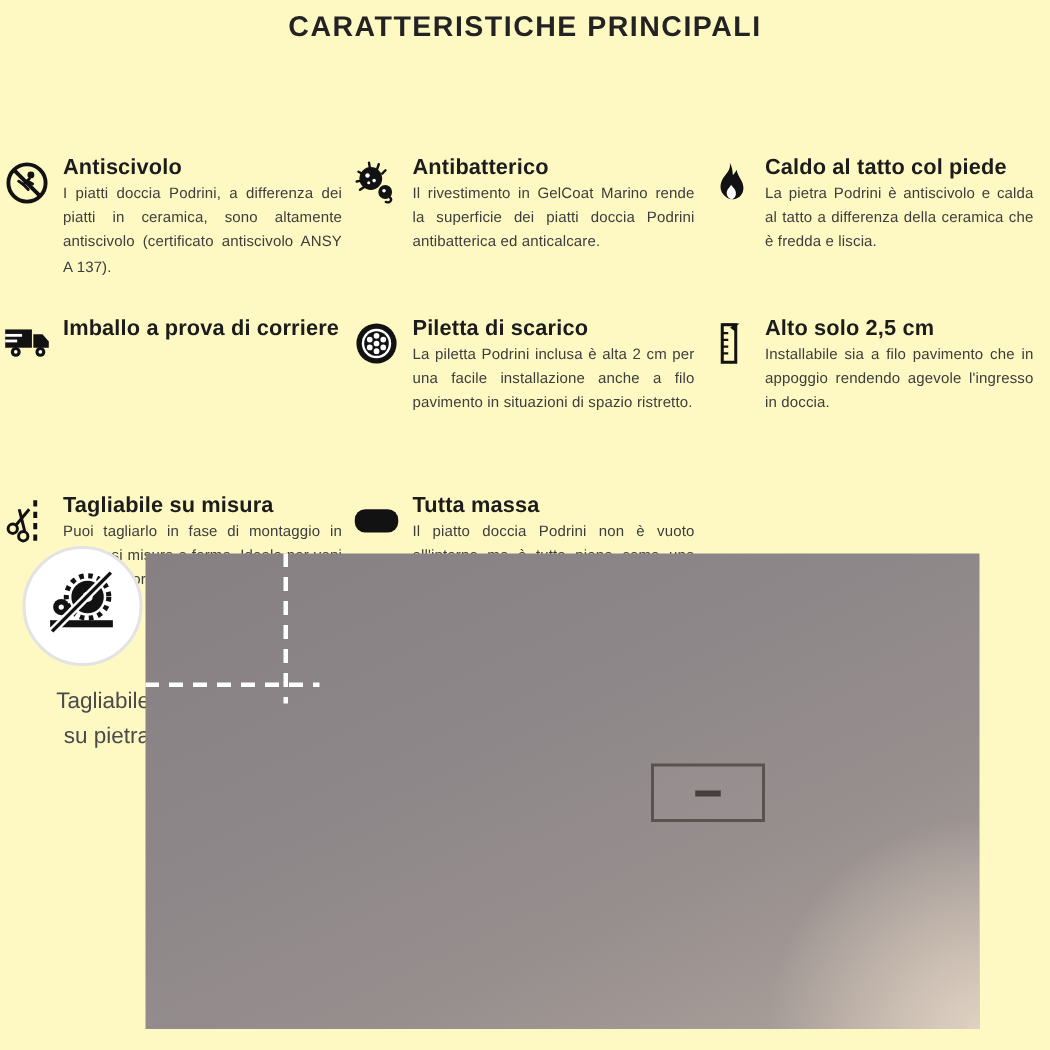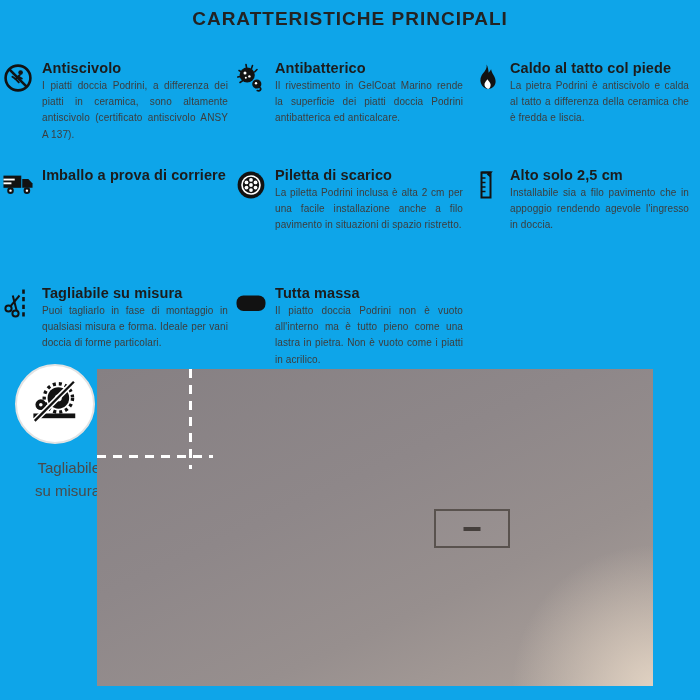--- a/index.html
+++ b/index.html
@@ -1,22 +1,22 @@
 <!DOCTYPE html>
 <html><head>
 <meta charset="utf-8">
 <style>
   html,body{margin:0;padding:0;background:#fff;}
-  .page{position:relative;width:700px;height:700px;background:#0ea5e9;overflow:hidden;
+  .page{position:relative;width:700px;height:700px;background:#fef9c3;overflow:hidden;
         font-family:"Liberation Sans","DejaVu Sans",sans-serif;color:#1f1f1f;}
   .page-title{position:absolute;top:8px;left:0;width:100%;text-align:center;
         font-size:19px;font-weight:bold;letter-spacing:1px;color:#232323;margin:0;}
   .features-grid{position:absolute;top:60px;left:3px;width:694px;display:grid;
         grid-template-columns:233px 235px 226px;grid-template-rows:107px 118px auto;}
-  .feature{display:flex;align-items:flex-start;padding-right:8px;}
+  .feature{display:flex;align-items:flex-start;padding-right:8px;margin-top:44px;}
   .feature .ic{flex:0 0 30px;width:30px;height:30px;margin-right:9px;margin-top:3px;}
   .feature .ic svg{width:30px;height:30px;display:block;}
   .feature h3{margin:0;font-size:14.5px;font-weight:bold;color:#1c1c1c;
         letter-spacing:.1px;white-space:nowrap;}
   .feature p{margin:2px 0 0;font-size:10px;line-height:16.2px;color:#3d3d3d;
         text-align:justify;letter-spacing:.1px;}
   
   .cut-badge{position:absolute;left:10px;top:364px;width:90px;text-align:right;}
   .cut-badge .circle{width:76px;height:76px;border-radius:50%;border:2px solid #e3e3e3;
         margin:0 auto;display:flex;align-items:center;justify-content:center;background:#fff;}
@@ -207,21 +207,21 @@
             <circle cx="45" cy="34" r="1.8" fill="#121212"></circle>
             <circle cx="19" cy="44" r="8" fill="#121212"></circle>
             <circle cx="19" cy="44" r="2.6" fill="#fff"></circle>
             <line x1="10" y1="68" x2="68" y2="10" stroke="#fff" stroke-width="8"></line>
             <line x1="10" y1="68" x2="68" y2="10" stroke="#121212" stroke-width="3.4"></line>
           </svg>
       </span>
     </div>
     <div class="label">
       <div>Tagliabile</div>
-      <div>su misura</div>
+      <div>su pietra</div>
     </div>
   </div>
 
   <div class="tray-photo">
     <div class="cut-line-v"></div>
     <div class="cut-line-h"></div>
     <div class="drain">
       <div class="drain-bar"></div>
     </div>
   </div>

